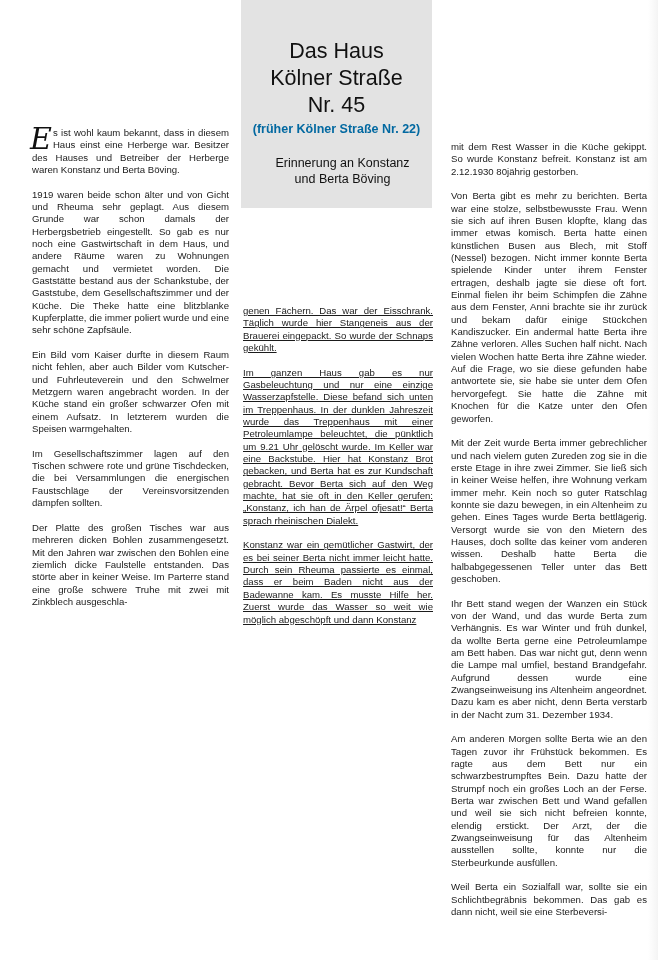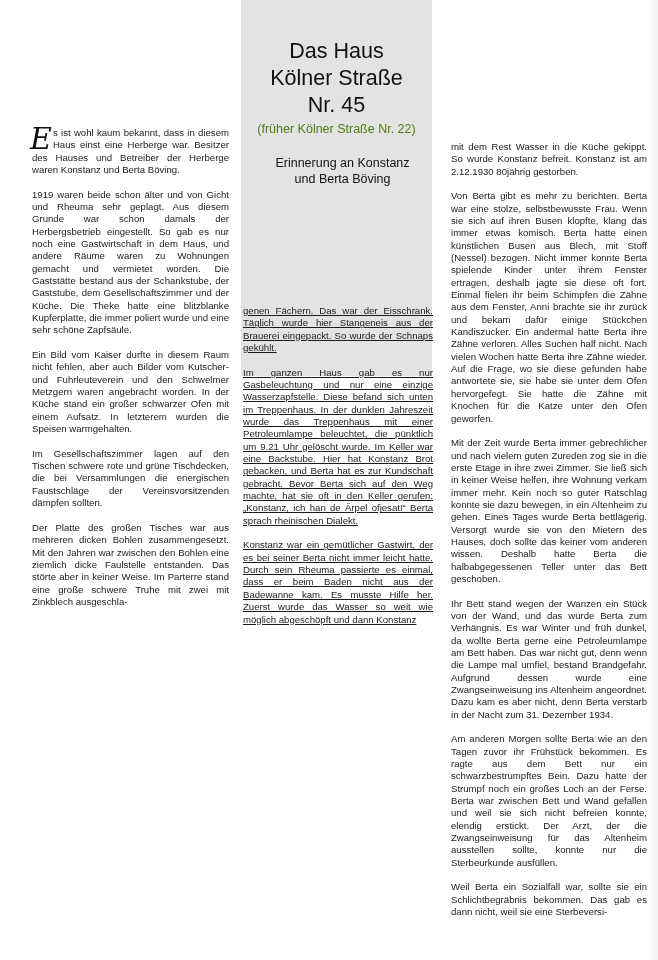--- a/index.html
+++ b/index.html
@@ -3,30 +3,30 @@
   <meta charset="utf-8">
   <style>
     html, body { margin: 0; padding: 0; }
     body {
       width: 658px; height: 960px; overflow: hidden;
       background: #ffffff; position: relative;
       font-family: "Liberation Sans", sans-serif;
       color: #1b1b1b;
     }
     .title-box {
-      position: absolute; left: 241px; top: 0; width: 191px; height: 376px;
+      position: absolute; left: 241px; top: 0; width: 191px; height: 208px;
       background: #e3e3e3;
       text-align: center;
     }
     .title-main {
       margin: 38px 0 0 0; font-size: 21.5px; line-height: 27px; font-weight: normal;
       color: #111;
     }
     .title-sub {
-      margin: 2px 0 0 0; font-size: 12.5px; line-height: 16px; color: #4d7c0f;
+      margin: 2px 0 0 0; font-size: 12.5px; line-height: 16px; color: #0369a1; font-weight: bold;
     }
     .title-dedication {
       margin: 18px 0 0 12px; font-size: 12.5px; line-height: 16px; color: #111;
     }
     .col {
       position: absolute; font-size: 9.6px; line-height: 12.35px;
       text-align: justify; color: #1b1b1b;
     }
     .col p { margin: 0 0 12.3px 0; }
     .col-left { left: 32px; top: 127px; width: 197px; }

